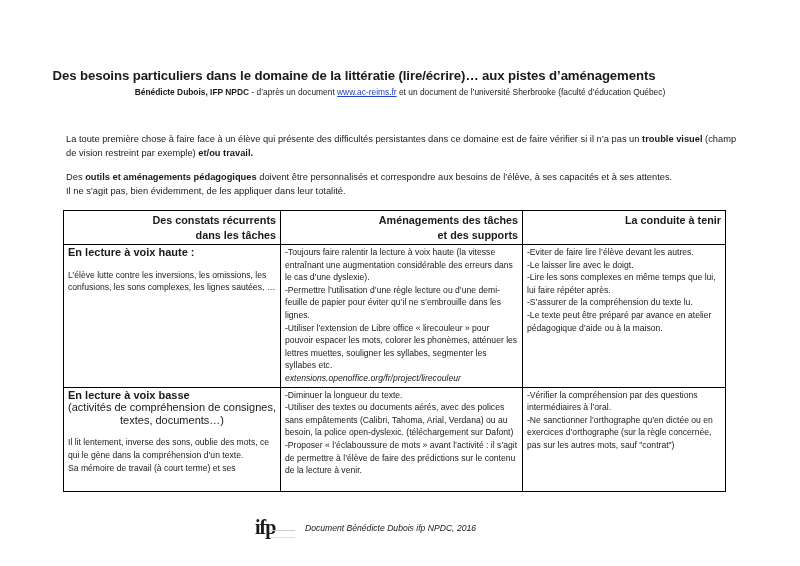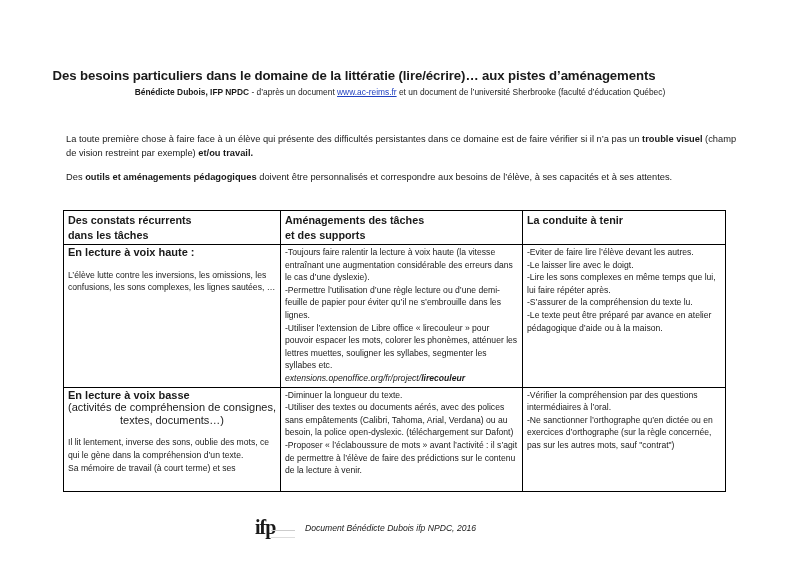--- a/index.html
+++ b/index.html
@@ -15,26 +15,26 @@
   .para b { font-weight: bold; }
   .p1 { top: 133px; }
   .p2 { top: 171px; }
   table { position: absolute; left: 63px; top: 210px; width: 662px; border-collapse: collapse;
           table-layout: fixed; border: 1.5px solid #000; }
   col.c1 { width: 217px; }
   col.c2 { width: 242px; }
   col.c3 { width: 203px; }
   th, td { border: 1px solid #000; vertical-align: top; padding: 1px 4px 2px 4px;
            font-size: 8.6px; line-height: 12.6px; }
-  th { font-size: 10.8px; font-weight: bold; text-align: left; line-height: 15px; padding: 2px 4px 1px 4px; }
+  th { font-size: 10.8px; font-weight: bold; text-align: right; line-height: 15px; padding: 2px 4px 1px 4px; }
   .sect-title { font-weight: bold; text-align: left; font-size: 11px; }
   .sect-sub { text-align: center; font-size: 11px; }
   .gap { height: 10px; }
   .url { font-style: italic; }
-  .url b { font-weight: bold; text-align: center; }
+  .url b { font-weight: normal; text-align: center; }
   .row1 td { height: 138px; }
   .row2 td { height: 100px; }
   .footer { position: absolute; top: 516px; left: 255px; display: flex; align-items: center; gap: 8px; }
   .logo { width: 42px; height: 24px; position: relative; }
   .logo .ifp { position: absolute; left: 0; top: 0; font-size: 20px; font-weight: bold; letter-spacing: -1px;
                font-family: "Liberation Serif", serif; }
   .logo .tiny { position: absolute; left: 16px; top: 14px; width: 24px; height: 6px;
                 border-top: 1px solid #ccc; border-bottom: 1px solid #ddd; }
   .foot-text { font-style: italic; font-size: 8.6px; }
 </style>
@@ -44,20 +44,21 @@
 <div class="title">Des besoins particuliers dans le domaine de la littératie (lire/écrire)… aux pistes d’aménagements</div>
 <div class="subtitle">
   <b>Bénédicte Dubois, IFP NPDC</b><span> - d’après un document </span><a>www.ac-reims.fr</a><span> et un document de l’université Sherbrooke (faculté d’éducation Québec)</span>
 </div>
 
 <div class="para p1">
   <span>La toute première chose à faire face à un élève qui présente des difficultés persistantes dans ce domaine est de faire vérifier si il n’a pas un </span><b>trouble visuel</b><span> (champ de vision restreint par exemple) </span><b>et/ou travail.</b>
 </div>
 <div class="para p2">
   <span>Des </span><b>outils et aménagements pédagogiques</b><span> doivent être personnalisés et correspondre aux besoins de l’élève, à ses capacités et à ses attentes.</span><br>
+  <span>Il ne s’agit pas, bien évidemment, de les appliquer dans leur totalité.</span>
 </div>
 
 <table>
   <colgroup>
       <col class="c1">
       <col class="c2">
       <col class="c3">
     </colgroup>
   <thead>
     <tr>

